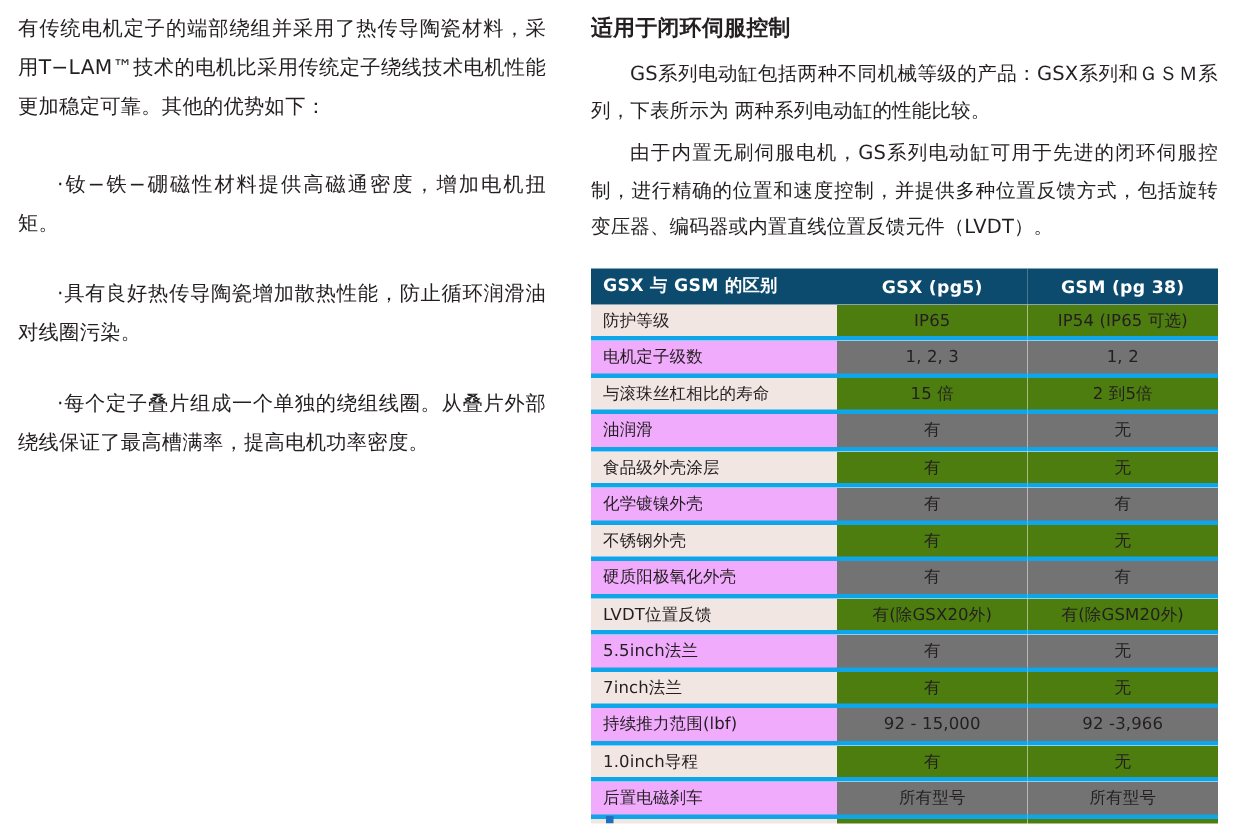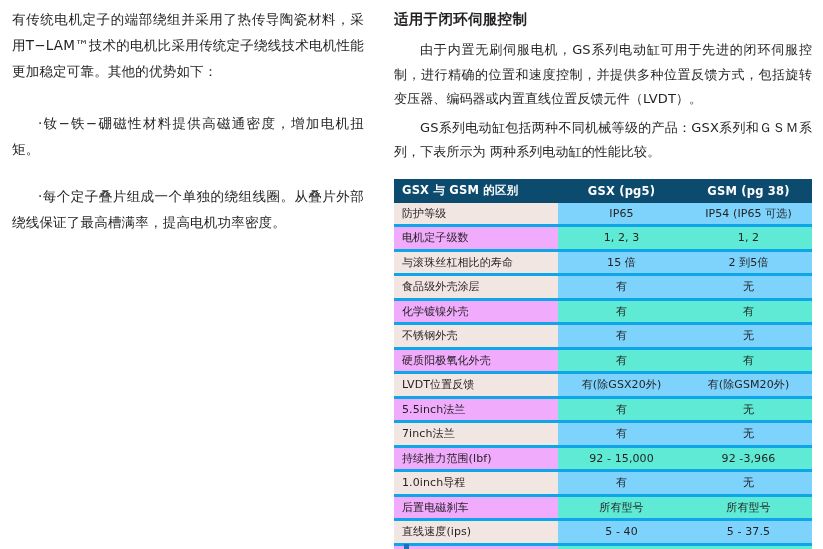--- a/index.html
+++ b/index.html
@@ -108,22 +108,22 @@
     padding: 0 8px;
     color: #231f20;
     border-bottom: 3px solid #0ea5e9;
     letter-spacing: 0.1px;
     white-space: nowrap;
     overflow: hidden;
   }
   table.spec tbody td.ctr {
     text-align: center;
   }
-  table.spec tbody tr.odd td { background: #7dd3fc; }
-  table.spec tbody tr.even td { background: #5eead4; }
+  table.spec tbody tr.odd td { background: #4d7c0f; }
+  table.spec tbody tr.even td { background: #737373; }
   table.spec tbody tr.odd td.label { background: #f2e6e3; }
   table.spec tbody tr.even td.label { background: #f0abfc; }
   table.spec tbody td.label { }
   
   .page-marker {
     position: absolute;
     left: 404px;
     bottom: 0px;
     width: 5px;
     height: 5px;
@@ -132,28 +132,29 @@
 </style>
 </head>
 <body>
 
 <div class="page">
 
   <div class="left-col">
     <p class="para">有传统电机定子的端部绕组并采用了热传导陶瓷材料，采用T−LAM™技术的电机比采用传统定子绕线技术电机性能更加稳定可靠。其他的优势如下：</p>
     <ul class="bullet-list">
       <li>·钕−铁−硼磁性材料提供高磁通密度，增加电机扭矩。</li>
+      <li>·具有良好热传导陶瓷增加散热性能，防止循环润滑油对线圈污染。</li>
       <li>·每个定子叠片组成一个单独的绕组线圈。从叠片外部绕线保证了最高槽满率，提高电机功率密度。</li>
     </ul>
   </div>
 
   <div class="right-col">
     <h2 class="section-title">适用于闭环伺服控制</h2>
+    <p class="rpara indent">GS系列电动缸包括两种不同机械等级的产品：GSX系列和ＧＳＭ系列，下表所示为 两种系列电动缸的性能比较。</p>
     <p class="rpara indent">由于内置无刷伺服电机，GS系列电动缸可用于先进的闭环伺服控制，进行精确的位置和速度控制，并提供多种位置反馈方式，包括旋转变压器、编码器或内置直线位置反馈元件（LVDT）。</p>
-    <p class="rpara indent">GS系列电动缸包括两种不同机械等级的产品：GSX系列和ＧＳＭ系列，下表所示为 两种系列电动缸的性能比较。</p>
 
     <div class="tbl-wrap">
       <table class="spec">
         <colgroup>
           <col class="c1">
             <col class="c2">
             <col class="c3">
         </colgroup>
         <thead>
           <tr>
@@ -171,20 +172,25 @@
           <tr class="even">
             <td class="label">电机定子级数</td>
             <td class="ctr">1, 2, 3</td>
             <td class="ctr">1, 2</td>
           </tr>
           <tr class="odd">
             <td class="label">与滚珠丝杠相比的寿命</td>
             <td class="ctr">15 倍</td>
             <td class="ctr">2 到5倍</td>
           </tr>
+          <tr class="even">
+            <td class="label">油润滑</td>
+            <td class="ctr">有</td>
+            <td class="ctr">无</td>
+          </tr>
           <tr class="odd">
             <td class="label">食品级外壳涂层</td>
             <td class="ctr">有</td>
             <td class="ctr">无</td>
           </tr>
           <tr class="even">
             <td class="label">化学镀镍外壳</td>
             <td class="ctr">有</td>
             <td class="ctr">有</td>
           </tr>

